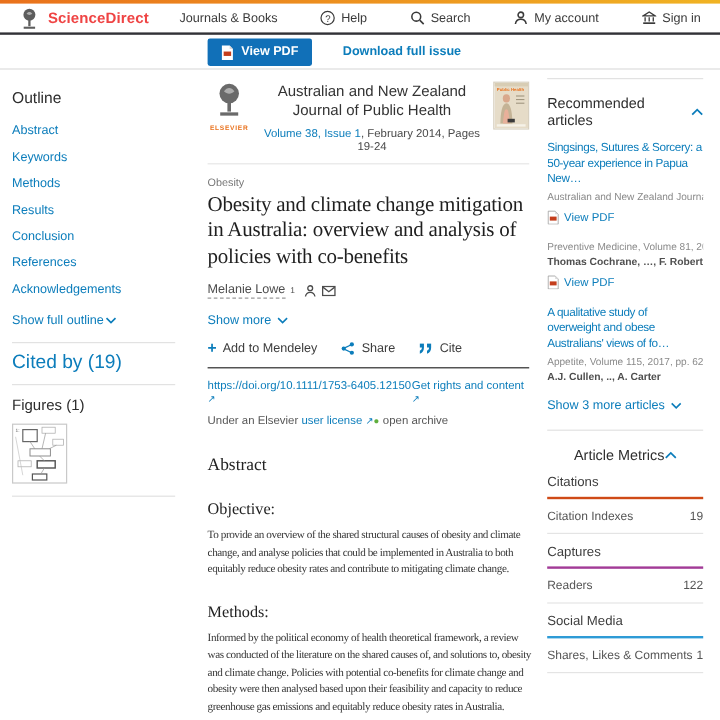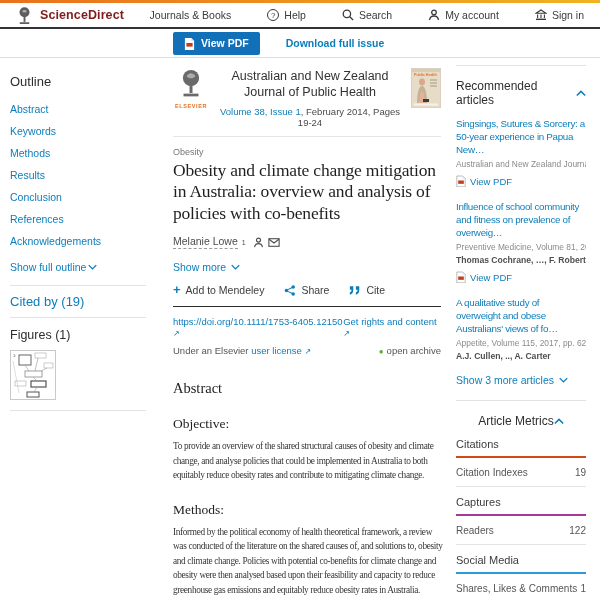--- a/index.html
+++ b/index.html
@@ -5,21 +5,21 @@
   * { margin:0; padding:0; box-sizing:border-box; }
   html,body { background:#fff; }
   .page { width:600px; height:600px; overflow:hidden; background:#fff;
           font-family:"Liberation Sans", sans-serif; color:#333; position:relative; }
 
   
   .top-strip { height:3px; background:linear-gradient(90deg,#e9711c,#f0b323); }
   header.sd { height:26px; display:flex; align-items:center; padding:0 16px;
               border-bottom:2px solid #323237; }
   .brand { display:flex; align-items:center; gap:7px; cursor:pointer; }
-  .brand-name { color:#7f1d1d; font-size:12.5px; font-weight:700; letter-spacing:.1px; }
+  .brand-name { color:#ef4444; font-size:12.5px; font-weight:700; letter-spacing:.1px; }
   .hnav { margin-left:auto; display:flex; align-items:center; gap:36px; font-size:10.5px; color:#3a3a3a; }
   .hnav-item { display:flex; align-items:center; gap:5px; cursor:pointer; }
   .icn { display:inline-flex; align-items:center; }
   .icn svg { display:block; }
   .qmark { width:12px; height:12px; border:1.2px solid #3a3a3a; border-radius:50%;
            font-size:8px; display:inline-flex; align-items:center; justify-content:center; }
 
   
   .pdfbar { height:29px; display:flex; align-items:center; gap:26px; padding-left:173px;
             border-bottom:1px solid #dcdcdc; }
@@ -32,21 +32,21 @@
   .cols { display:flex; }
   .col-left  { width:160px; padding:12px 14px 0 10px; }
   .col-center{ width:290px; padding:0 9px 0 13px; }
   .col-right { width:150px; padding:0 14px 0 6px; }
 
   
   .outline-title { font-size:13px; color:#2d2d2d; margin:4px 0 14px; }
   .outline-link { display:block; font-size:10.5px; margin-bottom:10px; }
   .show-full { font-size:10.5px; display:flex; align-items:center; gap:2px; margin:14px 0 12px; }
   .lrule { border-top:1px solid #e2e2e2; margin:8px 0; }
-  .citedby { font-size:13px; margin:8px 0; display:block; }
+  .citedby { font-size:16px; margin:8px 0; display:block; }
   .figures-title { font-size:12.5px; color:#2d2d2d; margin:10px 0 8px; }
   .fig-thumb { width:46px; height:50px; border:1px solid #c9c9c9; background:#fff; cursor:pointer; }
 
   
   .jhead { display:flex; align-items:flex-start; padding:10px 0 8px; border-bottom:1px solid #e6e6e6; }
   .elsevier { width:36px; text-align:center; cursor:pointer; }
   .elsevier-word { color:#e9711c; font-size:5.5px; font-weight:700; letter-spacing:.6px; margin-top:1px; }
   .jtitle-wrap { flex:1; text-align:center; padding:0 4px; }
   .jtitle { font-size:12.5px; color:#333; line-height:1.3; cursor:pointer; }
   .jvol { font-size:9.5px; margin-top:5px; color:#4a4a4a; }
@@ -56,21 +56,21 @@
   .atitle { font-family:"Liberation Serif", serif; font-size:17.5px; line-height:21.5px;
             letter-spacing:-.2px; color:#1f1f1f; margin-top:3px; font-weight:500; }
   .author-row { margin-top:11px; font-size:10.5px; color:#4c4c4c; display:flex; align-items:center; gap:4px; }
   .author-name { border-bottom:1px dashed #9a9a9a; padding-bottom:1px; cursor:pointer; }
   .author-row sup { font-size:7px; }
   .showmore { font-size:10.5px; display:flex; align-items:center; gap:5px; margin-top:12px; }
   .actions { display:flex; align-items:center; gap:20px; margin-top:11px; font-size:10.5px; color:#3c3c3c; }
   .action { display:flex; align-items:center; gap:5px; cursor:pointer; }
   .plus { color:#0c7dbb; font-size:13px; font-weight:700; line-height:10px; }
   .hr-dark { border-top:1.5px solid #2b2b2b; margin-top:10px; }
-  .doi-row, .lic-row { display:flex; justify-content:space-between; align-items:center; font-size:9.5px; }
+  .doi-row, .lic-row { display:flex; align-items:center; font-size:9.5px; }
   .doi-row { margin-top:9px; }
   .lic-row { margin-top:7px; }
   .ext { font-size:8px; }
   .opendot { color:#5fae3d; font-size:8px; margin-right:3px; }
   .gray { color:#555; }
 
   .abs-h { font-family:"Liberation Serif", serif; font-weight:normal; font-size:14.5px; color:#222; margin-top:24px; }
   .sec-h { font-family:"Liberation Serif", serif; font-weight:normal; font-size:13.5px; color:#222; margin-top:19px; }
   .sec-p { font-family:"Liberation Serif", serif; font-size:9.3px; letter-spacing:-.35px;
            line-height:14.5px; color:#363636; margin-top:7px; width:272px; }
@@ -356,21 +356,20 @@
                 <path d="M1 1h7l3 3v10H1z" fill="#fff" stroke="#9a9a9a" stroke-width=".8"></path>
                 <path d="M8 1v3h3z" fill="#d9d9d9"></path>
                 <rect x="2.6" y="6.4" width="6.8" height="4" fill="#c43e1c"></rect>
               </svg>
           </span>
           <span>View PDF</span>
         </div>
       </div>
 
       <div class="rec-art">
-        <a class="rec-title lnk">Influence of school community and fitness on prevalence of overweig…</a>
         <div class="rec-src">Preventive Medicine, Volume 81, 2015, pp. 43…</div>
         <div class="rec-auth">Thomas Cochrane, …, F. Robert de Castella</div>
         <div class="vpdf">
           <span class="icn">
             <svg width="10" height="12" viewBox="0 0 12 14">
                 <path d="M1 1h7l3 3v10H1z" fill="#fff" stroke="#9a9a9a" stroke-width=".8"></path>
                 <path d="M8 1v3h3z" fill="#d9d9d9"></path>
                 <rect x="2.6" y="6.4" width="6.8" height="4" fill="#c43e1c"></rect>
               </svg>
           </span>

